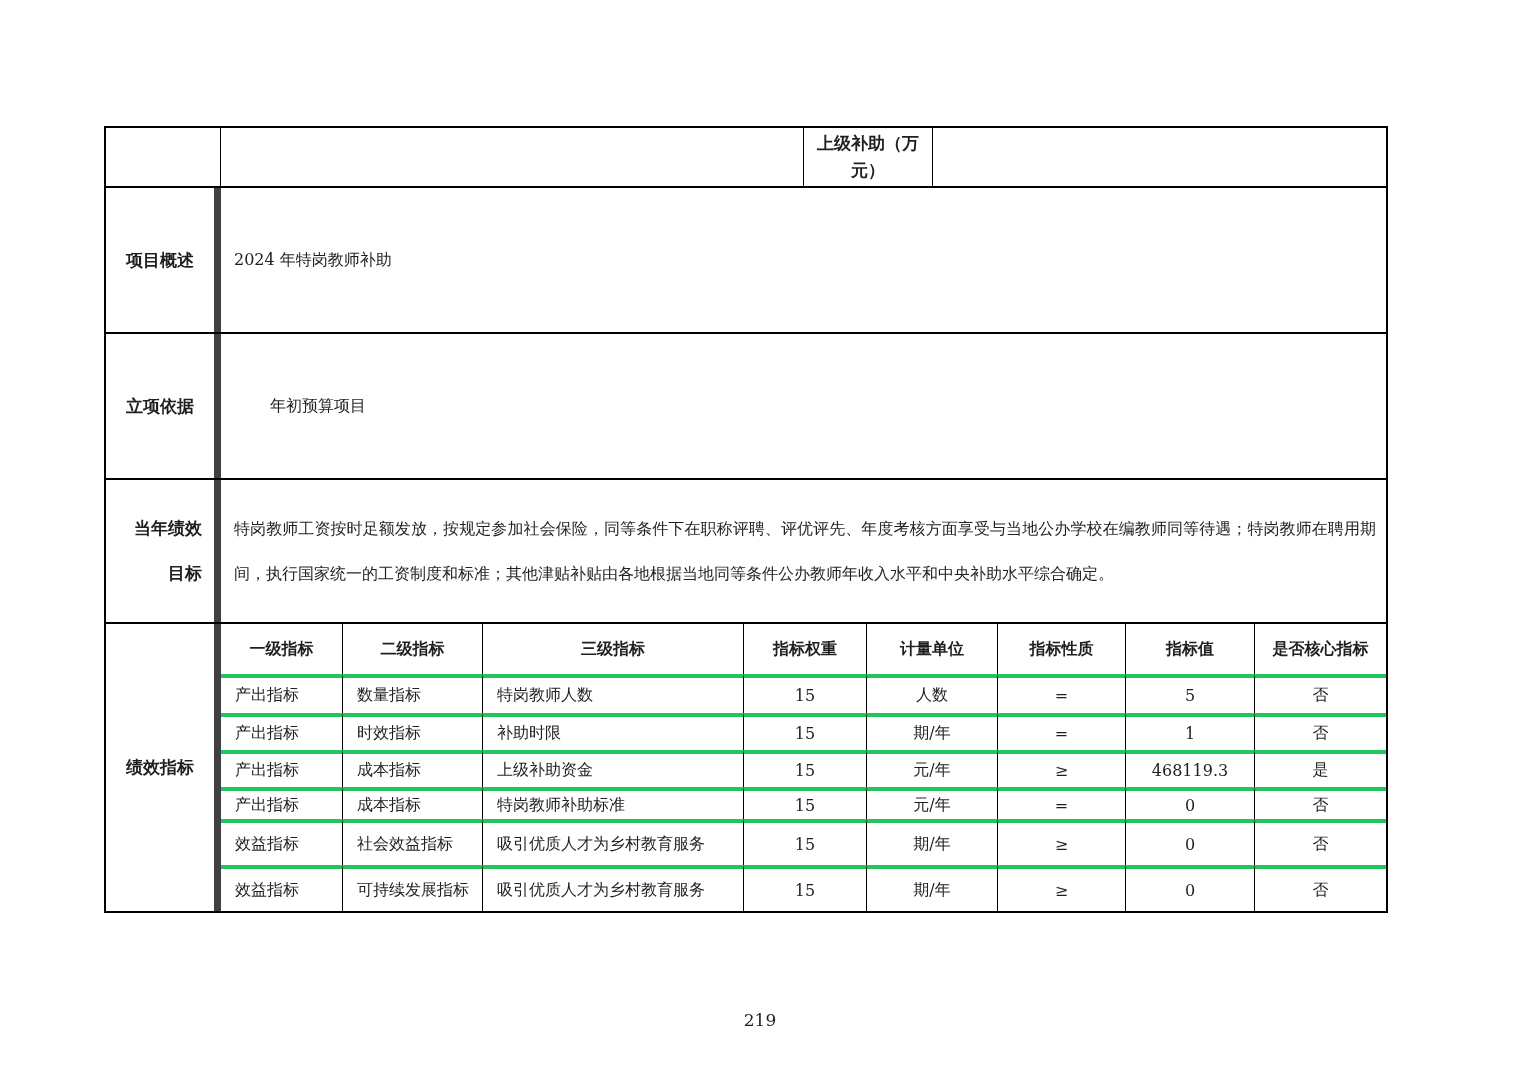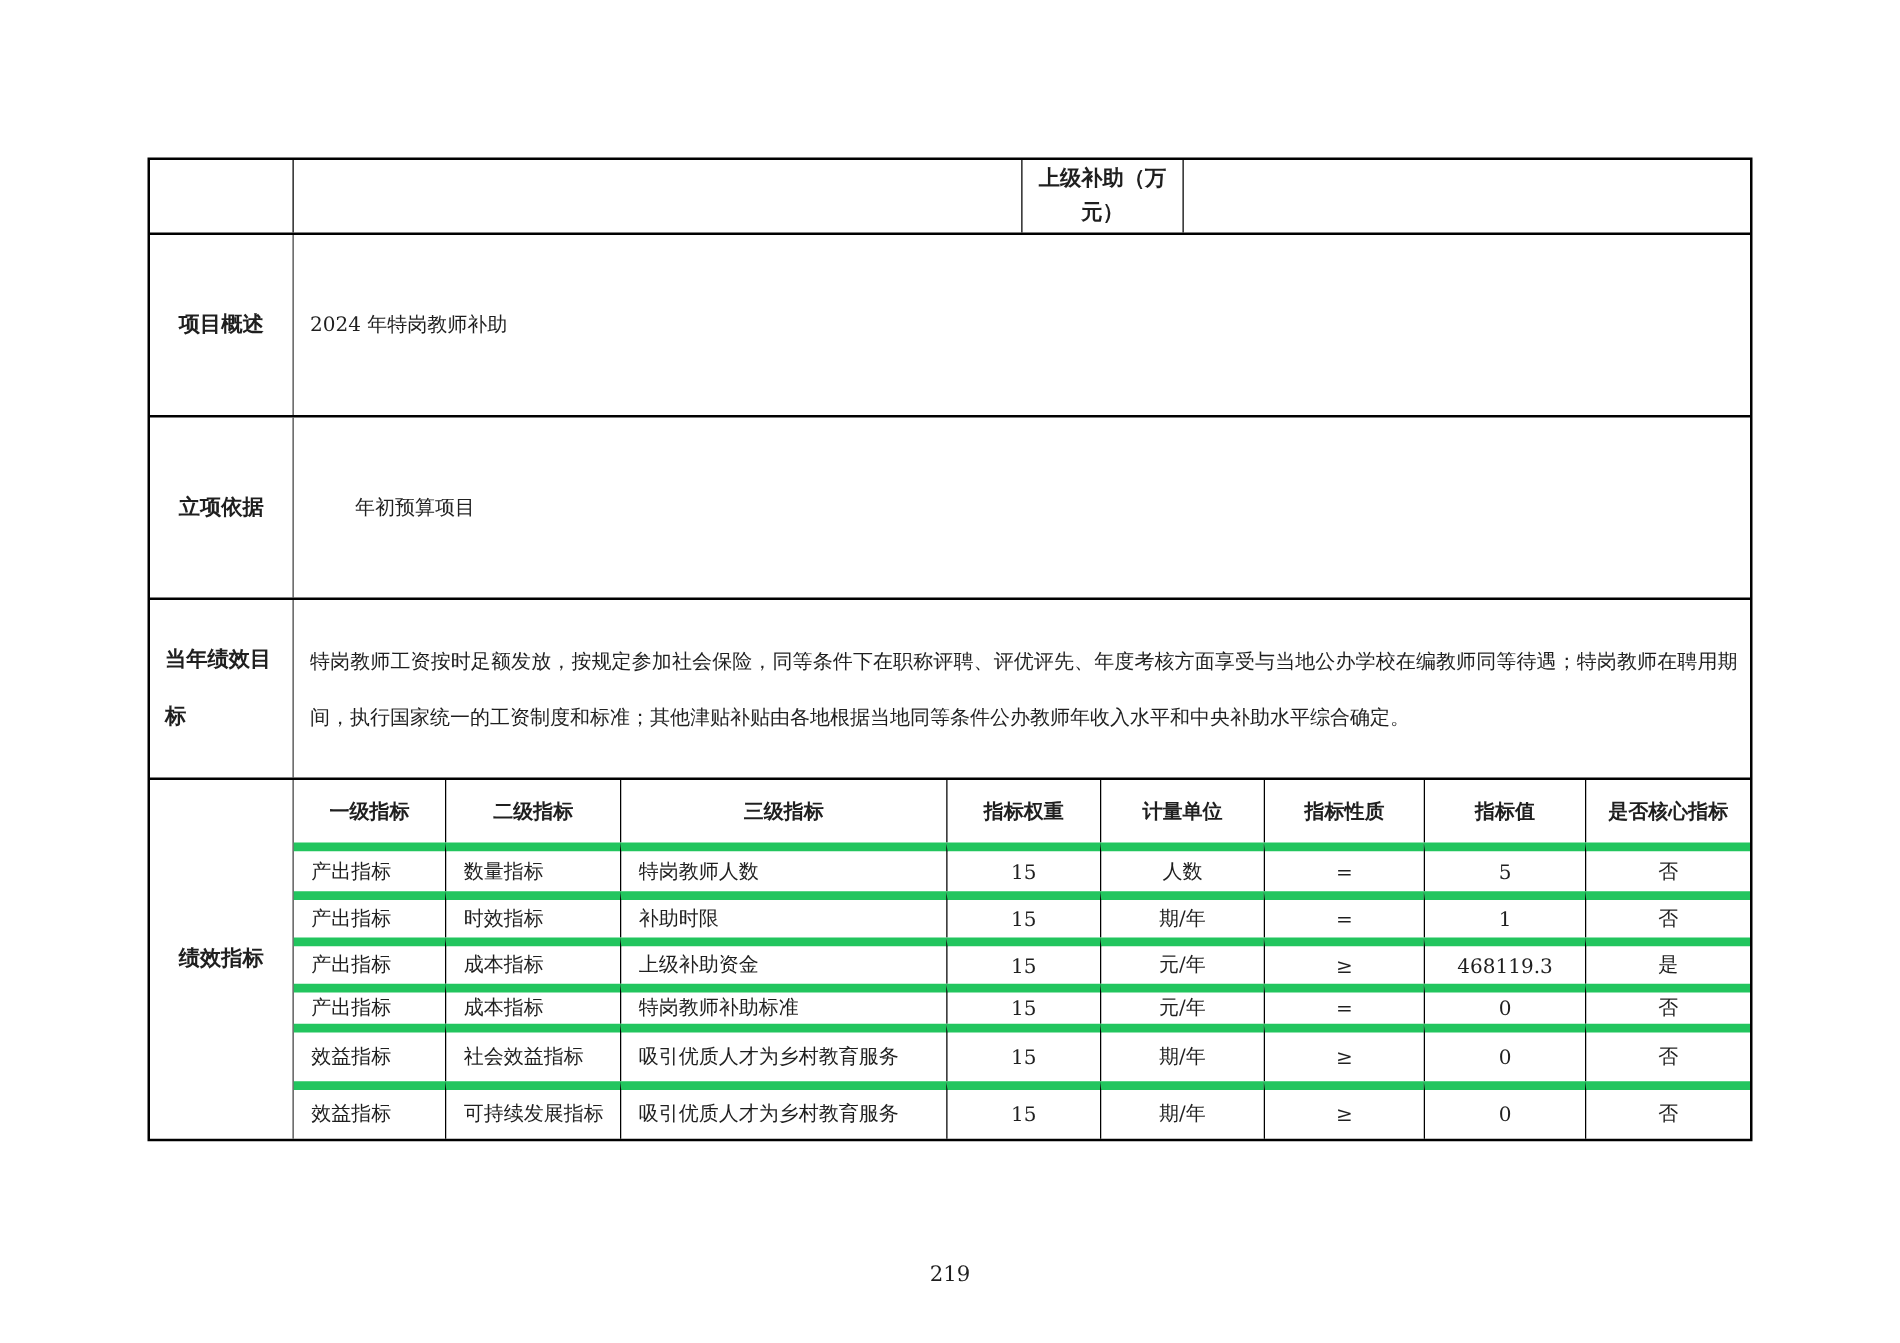--- a/index.html
+++ b/index.html
@@ -5,40 +5,40 @@
   html,body{margin:0;padding:0;background:#ffffff;}
   .page{
     position:relative;
     width:1520px;height:1074px;
     background:#ffffff;
     font-family:"DejaVu Serif","Liberation Serif",serif;
     color:#1f1f1f;
     overflow:hidden;
   }
   .doc-table{
-    position:absolute;left:118px;top:126px;
+    position:absolute;left:104px;top:126px;
     width:1284px;height:787px;
     border:2px solid #000;
     box-sizing:border-box;
     display:flex;flex-direction:column;
   }
   .trow{display:flex;box-sizing:border-box;width:100%;}
   .trow + .trow{border-top:2px solid #000;}
   .r1{height:58px;}
   .r2{height:146px;}
   .r3{height:146px;gap:36px;}
   .r4{height:144px;}
   .r5{flex:1;}
   .cell{box-sizing:border-box;}
   
   .lcell{
     width:115px;min-width:115px;
-    border-right:1px solid #404040;
+    border-right:7px solid #404040;
     display:flex;align-items:center;justify-content:center;
-    text-align:left;
+    text-align:right;
     font-weight:bold;font-size:17px;line-height:45px;
     padding:0 12px;box-sizing:border-box;
   }
   
   .r1-c1{width:115px;min-width:115px;border-right:1px solid #000;}
   .r1-c2{width:583px;min-width:583px;border-right:1px solid #000;}
   .r1-c3{
     width:129px;min-width:129px;border-right:1px solid #000;
     display:flex;align-items:center;justify-content:center;
     font-weight:bold;font-size:17px;line-height:27px;
@@ -60,21 +60,21 @@
   .r5{display:flex;}
   .igrid{
     flex:1;
     display:grid;
     grid-template-columns:121px 140px 261px 123px 131px 128px 129px 1fr;
     grid-template-rows:50px 39px 37px 37px 32px 46px auto;
     font-size:16px;
   }
   .igc{
     display:flex;align-items:center;justify-content:center;
-    border-left:1px solid #000;border-top:7px solid #22c55e;
+    border-left:1px solid #000;border-top:4px solid #22c55e;
     box-sizing:border-box;text-align:center;
     padding:0 4px;
   }
   .igc:nth-child(-n+8){border-top:none;}
   .igc:nth-child(8n+1){border-left:none;}
   .igc.h{font-weight:bold;padding:0 2px;}
   .igc.c-left{justify-content:flex-start;text-align:left;padding-left:14px;}
   .page-number{
     position:absolute;left:0;right:0;top:965px;
     text-align:center;font-size:17px;margin-top:45px;

